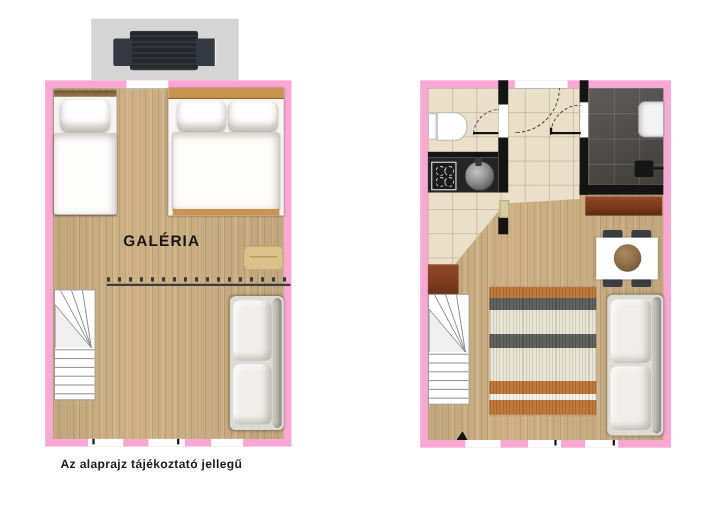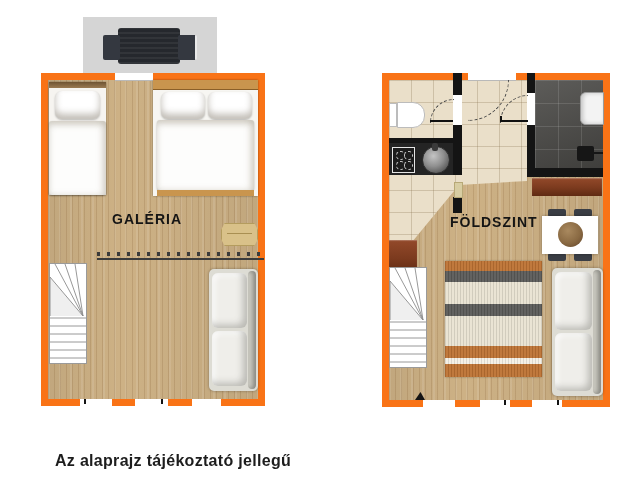--- a/index.html
+++ b/index.html
@@ -1,20 +1,20 @@
 <!DOCTYPE html>
 <html><head>
 <meta charset="utf-8">
 <style>
   html,body{margin:0;padding:0;background:#fff;}
   #stage{position:relative;width:640px;height:480px;background:#ffffff;overflow:hidden;
          font-family:"Liberation Sans",sans-serif;}
   .abs{position:absolute;}
   
-  .plan{position:absolute;background:#f97316;}
+  .plan{position:absolute;background:#f9a8d4;}
   .floor-wood{position:absolute;left:7px;top:7px;right:7px;bottom:7px;
     background-color:#cdb185;
     background-image:
       repeating-linear-gradient(90deg, rgba(128,90,48,.20) 0 1px, rgba(0,0,0,0) 1px 6px),
       repeating-linear-gradient(90deg, rgba(255,255,255,.10) 0 2px, rgba(0,0,0,0) 2px 11px),
       linear-gradient(90deg, rgba(0,0,0,.06), rgba(0,0,0,0) 35%, rgba(0,0,0,.06));}
   .tile{background-color:#eadfc9;
     background-image:
       linear-gradient(rgba(140,118,86,.30) 1px, transparent 1px),
       linear-gradient(90deg, rgba(140,118,86,.30) 1px, transparent 1px);
@@ -37,21 +37,21 @@
   
   .stairs{position:absolute;}
   
   .arc{position:absolute;border:1.4px dashed #4a4a4a;}
   .arc.tl{border-right:none;border-bottom:none;border-radius:100% 0 0 0;}
   .arc.br{border-left:none;border-top:none;border-radius:0 0 100% 0;}
   .leaf{position:absolute;background:#111;}
   
   .brown{background:linear-gradient(180deg,#93492a 0%,#7b3a1e 55%,#5f2a12 100%);
     box-shadow:inset 0 1px 1px rgba(255,255,255,.25);}
-  .footer-note{position:absolute;font-size:16px;font-weight:600;color:#1d1d1d;letter-spacing:.3px;margin-top:36px;}
+  .footer-note{position:absolute;font-size:11px;font-weight:600;color:#1d1d1d;letter-spacing:.3px;}
   .footer-area{position:absolute;font-size:15.5px;font-weight:bold;color:#111;letter-spacing:.2px;}
 </style>
 </head>
 <body>
 
 <div id="stage">
 
   <div class="abs" style="left:83px;top:17px;width:134px;height:56px;background:#d5d5d5;">
     <div class="abs" style="left:35px;top:11px;width:62px;height:36px;background:#25282d;border-radius:3px;
                 background-image:repeating-linear-gradient(0deg, rgba(255,255,255,.06) 0 2px, transparent 2px 5px);"></div>
@@ -173,21 +173,20 @@
 
     <div class="brown abs" style="left:7px;top:167px;width:28px;height:34px;"></div>
 
     <div class="arc tl" style="left:48px;top:26px;width:23px;height:23px;"></div>
     <div class="leaf" style="left:48px;top:47px;width:23px;height:2px;"></div>
     <div class="arc tl" style="left:118px;top:22px;width:27px;height:27px;"></div>
     <div class="leaf" style="left:118px;top:47px;width:28px;height:2px;"></div>
     <div class="leaf" style="left:118px;top:43px;width:2px;height:6px;"></div>
     <div class="arc br" style="left:86px;top:7px;width:40px;height:40px;"></div>
 
-    <div class="room-label" style="left:68px;top:141px;">FÖLDSZINT</div>
 
     <div class="abs" style="left:160px;top:143px;width:56px;height:38px;background:#ffffff;box-shadow:0 0 3px rgba(0,0,0,.35);z-index:2;">
       <div class="abs" style="left:16px;top:6px;width:25px;height:25px;border-radius:50%;
                   background:radial-gradient(circle at 40% 35%, #a9895f 0%, #8a6a43 55%, #5f4228 100%);"></div>
     </div>
     <div class="abs" style="left:166px;top:136px;width:18px;height:8px;background:#3a3e45;border-radius:2px;"></div>
     <div class="abs" style="left:192px;top:136px;width:18px;height:8px;background:#3a3e45;border-radius:2px;"></div>
     <div class="abs" style="left:166px;top:180px;width:18px;height:8px;background:#3a3e45;border-radius:2px;"></div>
     <div class="abs" style="left:192px;top:180px;width:18px;height:8px;background:#3a3e45;border-radius:2px;"></div>
 

